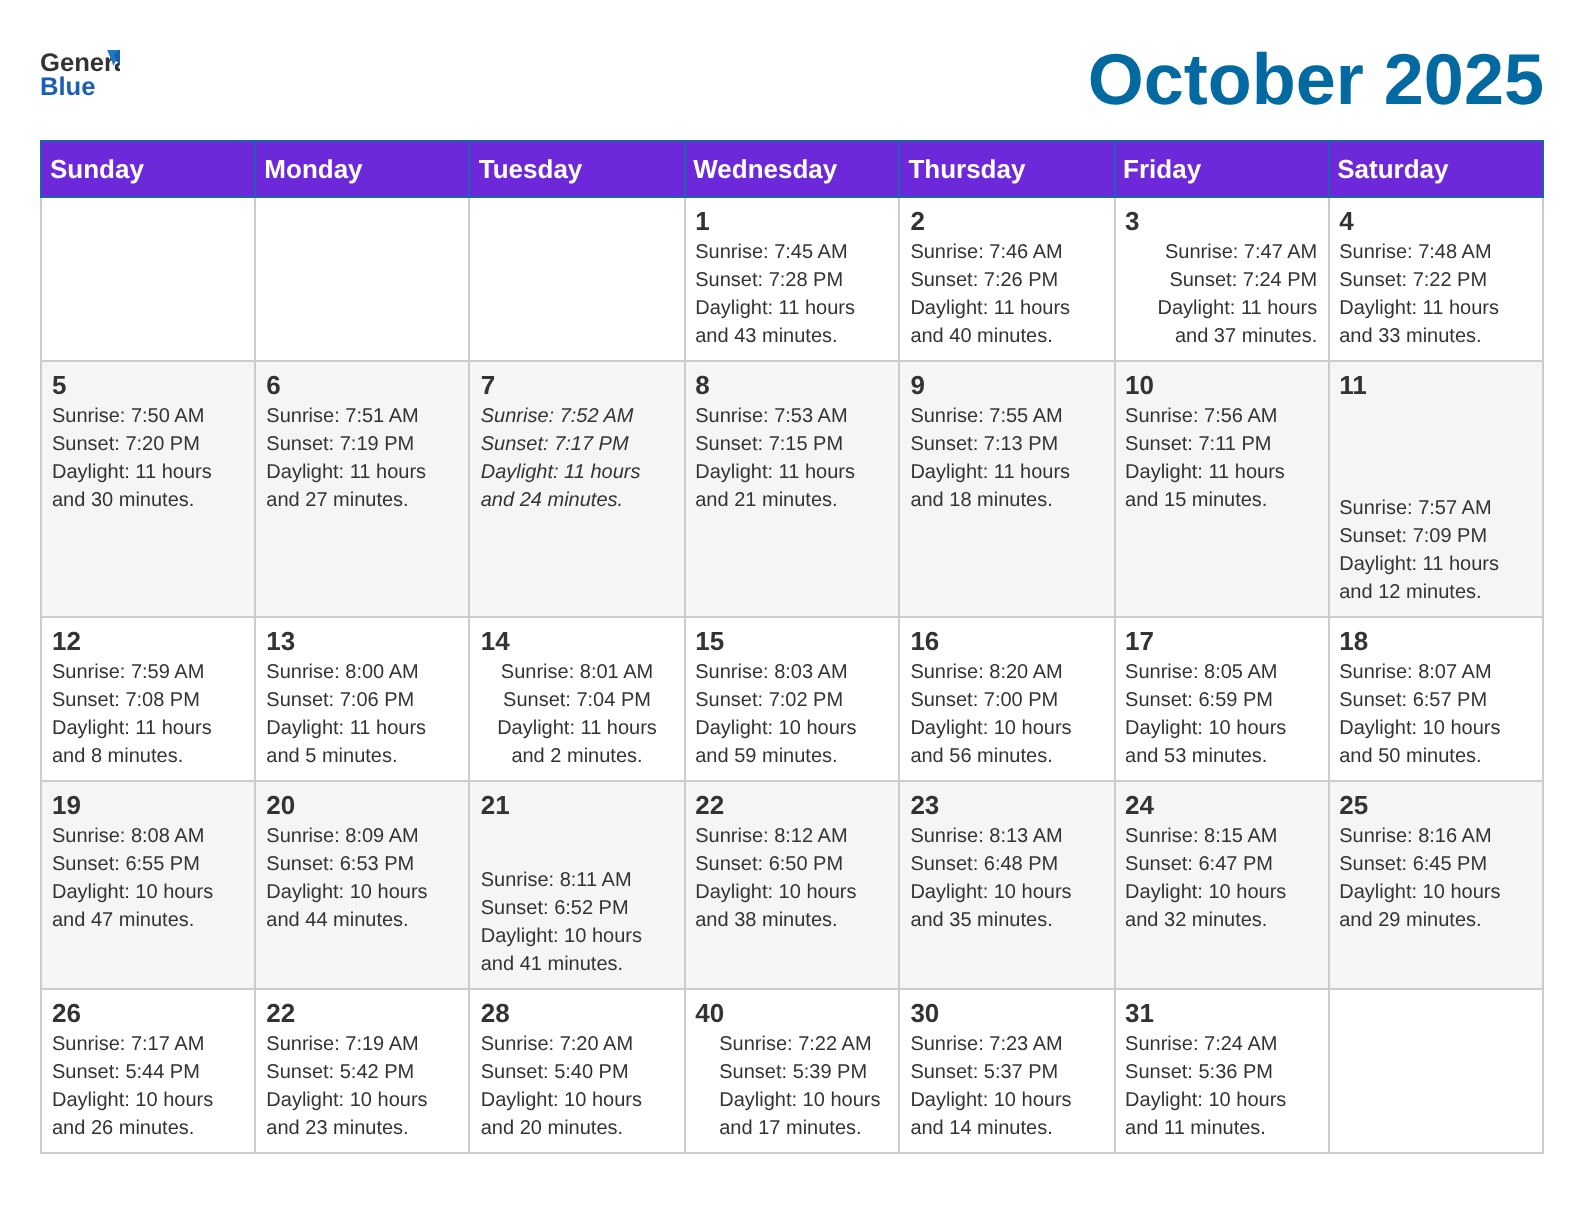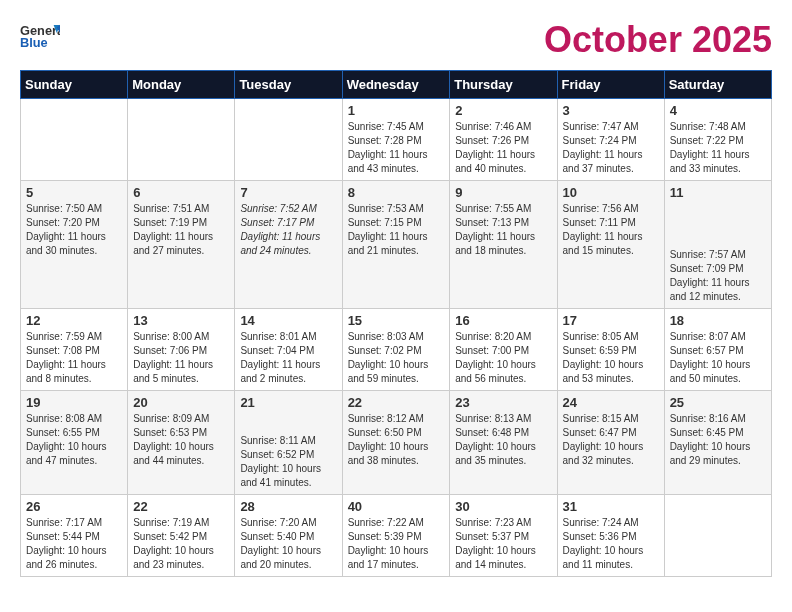--- a/index.html
+++ b/index.html
@@ -29,34 +29,34 @@
       display: flex;
       align-items: center;
       gap: 4px;
     }
     .title-block {
       text-align: right;
     }
     .month-title {
       font-size: 36px;
       font-weight: bold;
-      color: #be185d;
+      color: #0369a1;
       line-height: 1.1;
     }
     .location-title {
       font-size: 16px;
       color: #333;
     }
     .calendar {
       width: 100%;
       border-collapse: collapse;
       border: 1px solid #ccc;
     }
     .calendar th {
-      background-color: #0f172a;
+      background-color: #6d28d9;
       color: white;
       padding: 6px 4px;
       font-size: 13px;
       text-align: left;
       border: 1px solid #2060b0;
     }
     .calendar td {
       border: 1px solid #ccc;
       vertical-align: top;
       padding: 4px 5px;
@@ -130,21 +130,21 @@
         </td>
         <td>
           <div class="day-number">2</div>
           <div class="day-info" style="white-space: pre-line;">Sunrise: 7:46 AM
 Sunset: 7:26 PM
 Daylight: 11 hours
 and 40 minutes.</div>
         </td>
         <td>
           <div class="day-number">3</div>
-          <div class="day-info" style="white-space: pre-line;">Sunrise: 7:47 AM
+          <div class="day-info" style="white-space: pre-line; text-align: right;">Sunrise: 7:47 AM
 Sunset: 7:24 PM
 Daylight: 11 hours
 and 37 minutes.</div>
         </td>
         <td>
           <div class="day-number">4</div>
           <div class="day-info" style="white-space: pre-line;">Sunrise: 7:48 AM
 Sunset: 7:22 PM
 Daylight: 11 hours
 and 33 minutes.</div>
@@ -211,21 +211,21 @@
         </td>
         <td>
           <div class="day-number">13</div>
           <div class="day-info" style="white-space: pre-line;">Sunrise: 8:00 AM
 Sunset: 7:06 PM
 Daylight: 11 hours
 and 5 minutes.</div>
         </td>
         <td>
           <div class="day-number">14</div>
-          <div class="day-info" style="white-space: pre-line;">Sunrise: 8:01 AM
+          <div class="day-info" style="white-space: pre-line; text-align: center;">Sunrise: 8:01 AM
 Sunset: 7:04 PM
 Daylight: 11 hours
 and 2 minutes.</div>
         </td>
         <td>
           <div class="day-number">15</div>
           <div class="day-info" style="white-space: pre-line;">Sunrise: 8:03 AM
 Sunset: 7:02 PM
 Daylight: 10 hours
 and 59 minutes.</div>
@@ -320,21 +320,21 @@
         </td>
         <td>
           <div class="day-number">28</div>
           <div class="day-info" style="white-space: pre-line;">Sunrise: 7:20 AM
 Sunset: 5:40 PM
 Daylight: 10 hours
 and 20 minutes.</div>
         </td>
         <td>
           <div class="day-number">40</div>
-          <div class="day-info" style="white-space: pre-line;">Sunrise: 7:22 AM
+          <div class="day-info" style="white-space: pre-line; margin-left: 12px;">Sunrise: 7:22 AM
 Sunset: 5:39 PM
 Daylight: 10 hours
 and 17 minutes.</div>
         </td>
         <td>
           <div class="day-number">30</div>
           <div class="day-info" style="white-space: pre-line;">Sunrise: 7:23 AM
 Sunset: 5:37 PM
 Daylight: 10 hours
 and 14 minutes.</div>

